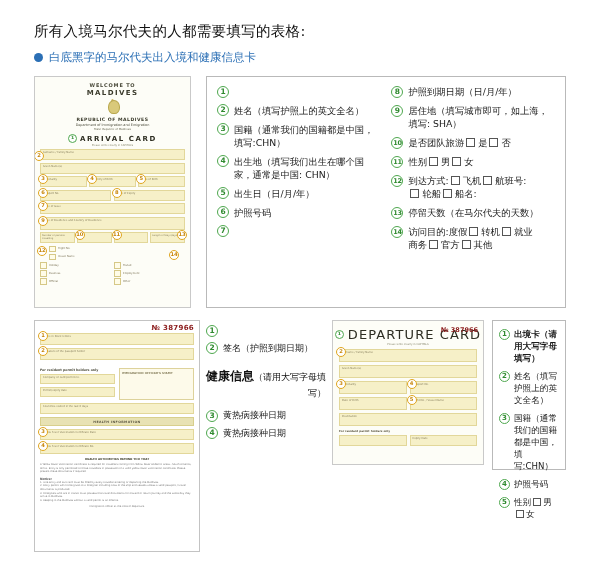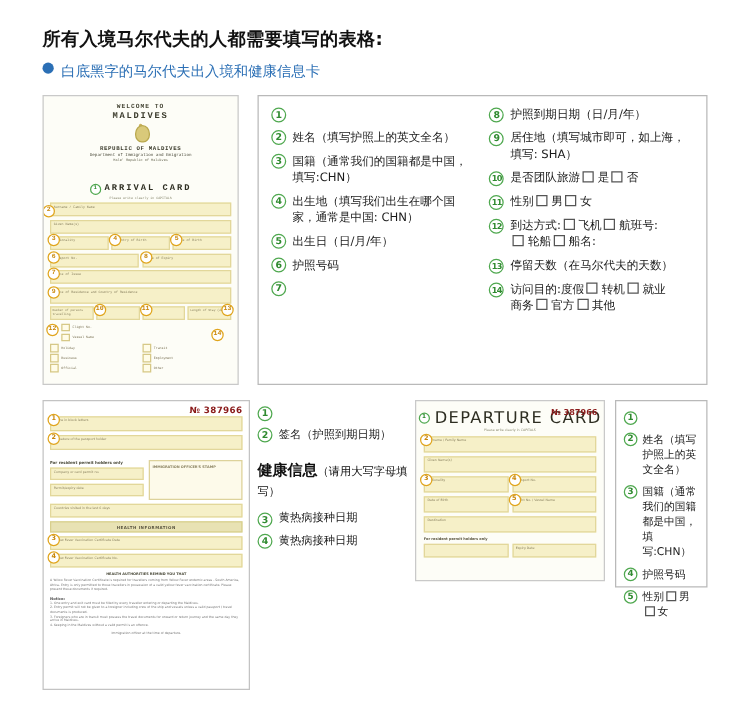--- a/index.html
+++ b/index.html
@@ -20,30 +20,31 @@
     width: 600px;
     height: 572px;
   }
 
   
   .main-title {
     position: absolute;
     left: 34px;
     top: 22px;
     font-size: 14.5px;
-    font-weight: bold;
+    font-weight: normal;
     letter-spacing: 0.3px;
     color: #111;
     white-space: nowrap;
   }
   .subtitle-row {
     position: absolute;
     left: 34px;
     top: 50px;
     display: flex;
+    align-items: center;
     gap: 6px;
     white-space: nowrap;
   }
   .bullet-dot {
     width: 9px;
     height: 9px;
     border-radius: 50%;
     background: #2b6fb5;
     display: inline-block;
     flex: 0 0 auto;
@@ -64,21 +65,20 @@
   
   #arrival-card {
     left: 34px;
     top: 76px;
     width: 157px;
     height: 232px;
     background: #fdfdf7;
     border: 1px solid #c9c9c9;
     padding: 0;
     overflow: hidden;
-    font-family: Liberation Mono, monospace;
   }
   .ac-inner {
     position: relative;
     width: 100%;
     height: 100%;
     font-size: 3.2px;
     color: #6a6a50;
   }
   .ac-head {
     text-align: center;
@@ -128,24 +128,24 @@
     font-size: 3.4px;
     color: #4a4a3a;
     margin-top: 1px;
   }
   .ac-dept2 {
     font-size: 2.8px;
     color: #6a6a55;
   }
   .ac-title-row {
     display: flex;
-    align-items: flex-start;
+    align-items: center;
     justify-content: center;
     gap: 3px;
-    margin-top: 17px;
+    margin-top: 3px;
   }
   .ac-arrival {
     font-size: 7px;
     font-weight: bold;
     letter-spacing: 1.6px;
     color: #2e2e22;
   }
   .ac-note {
     text-align: center;
     font-size: 2.6px;
@@ -382,20 +382,21 @@
     border: none;
     padding: 4px 0 0 0;
   }
   .legend-item.tight { margin-bottom: 5px; }
   .legend-text.sm { font-size: 9px; line-height: 12.5px; }
   .health-heading {
     font-size: 12px;
     font-weight: bold;
     margin: 14px 0 9px 0;
     color: #111;
+    text-align: right;
   }
 
   
   #departure-card {
     left: 332px;
     top: 320px;
     width: 152px;
     height: 145px;
     background: #fdfdf7;
     border: 1px solid #c9c9c9;
@@ -807,20 +808,21 @@
         <div class="dc-field" style="height:9px;">
           <span class="lbl">Expiry Date</span>
         </div>
       </div>
     </div>
   </div>
 
   <div class="panel" id="legend-departure">
     <div class="legend-item xs">
       <span class="num xs">1</span>
+      <span class="legend-text xs" style="font-weight:bold;">出境卡（请用大写字母填写）</span>
     </div>
     <div class="legend-item xs">
       <span class="num xs">2</span>
       <span class="legend-text xs">姓名（填写护照上的英文全名）</span>
     </div>
     <div class="legend-item xs">
       <span class="num xs">3</span>
       <span class="legend-text xs">国籍（通常我们的国籍都是中国，填写:CHN）</span>
     </div>
     <div class="legend-item xs">

